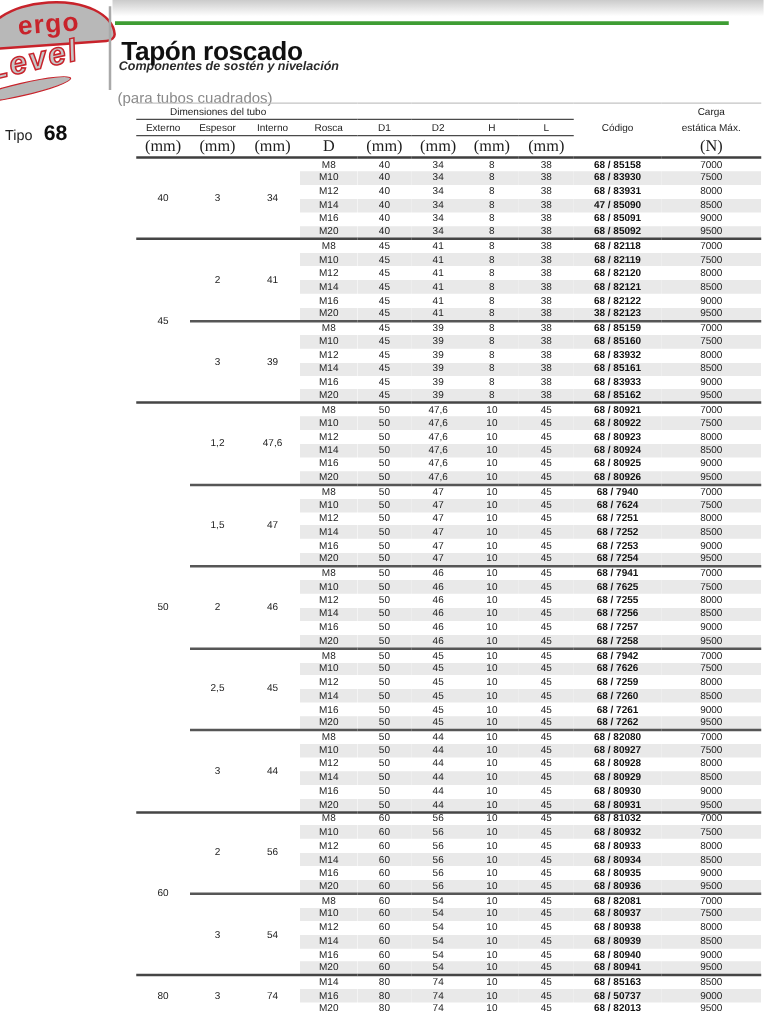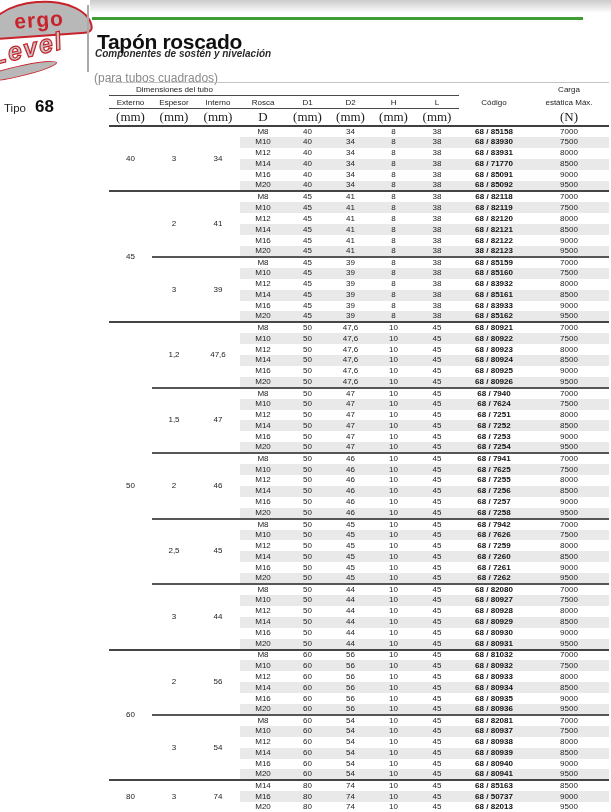--- a/index.html
+++ b/index.html
@@ -147,21 +147,21 @@
         <td class="d">38</td>
         <td class="d code">68 / 83931</td>
         <td class="d">8000</td>
       </tr>
       <tr class="shade">
         <td class="d">M14</td>
         <td class="d">40</td>
         <td class="d">34</td>
         <td class="d">8</td>
         <td class="d">38</td>
-        <td class="d code">68 / 71770</td>
+        <td class="d code">47 / 85090</td>
         <td class="d">8500</td>
       </tr>
       <tr>
         <td class="d">M16</td>
         <td class="d">40</td>
         <td class="d">34</td>
         <td class="d">8</td>
         <td class="d">38</td>
         <td class="d code">68 / 85091</td>
         <td class="d">9000</td>

